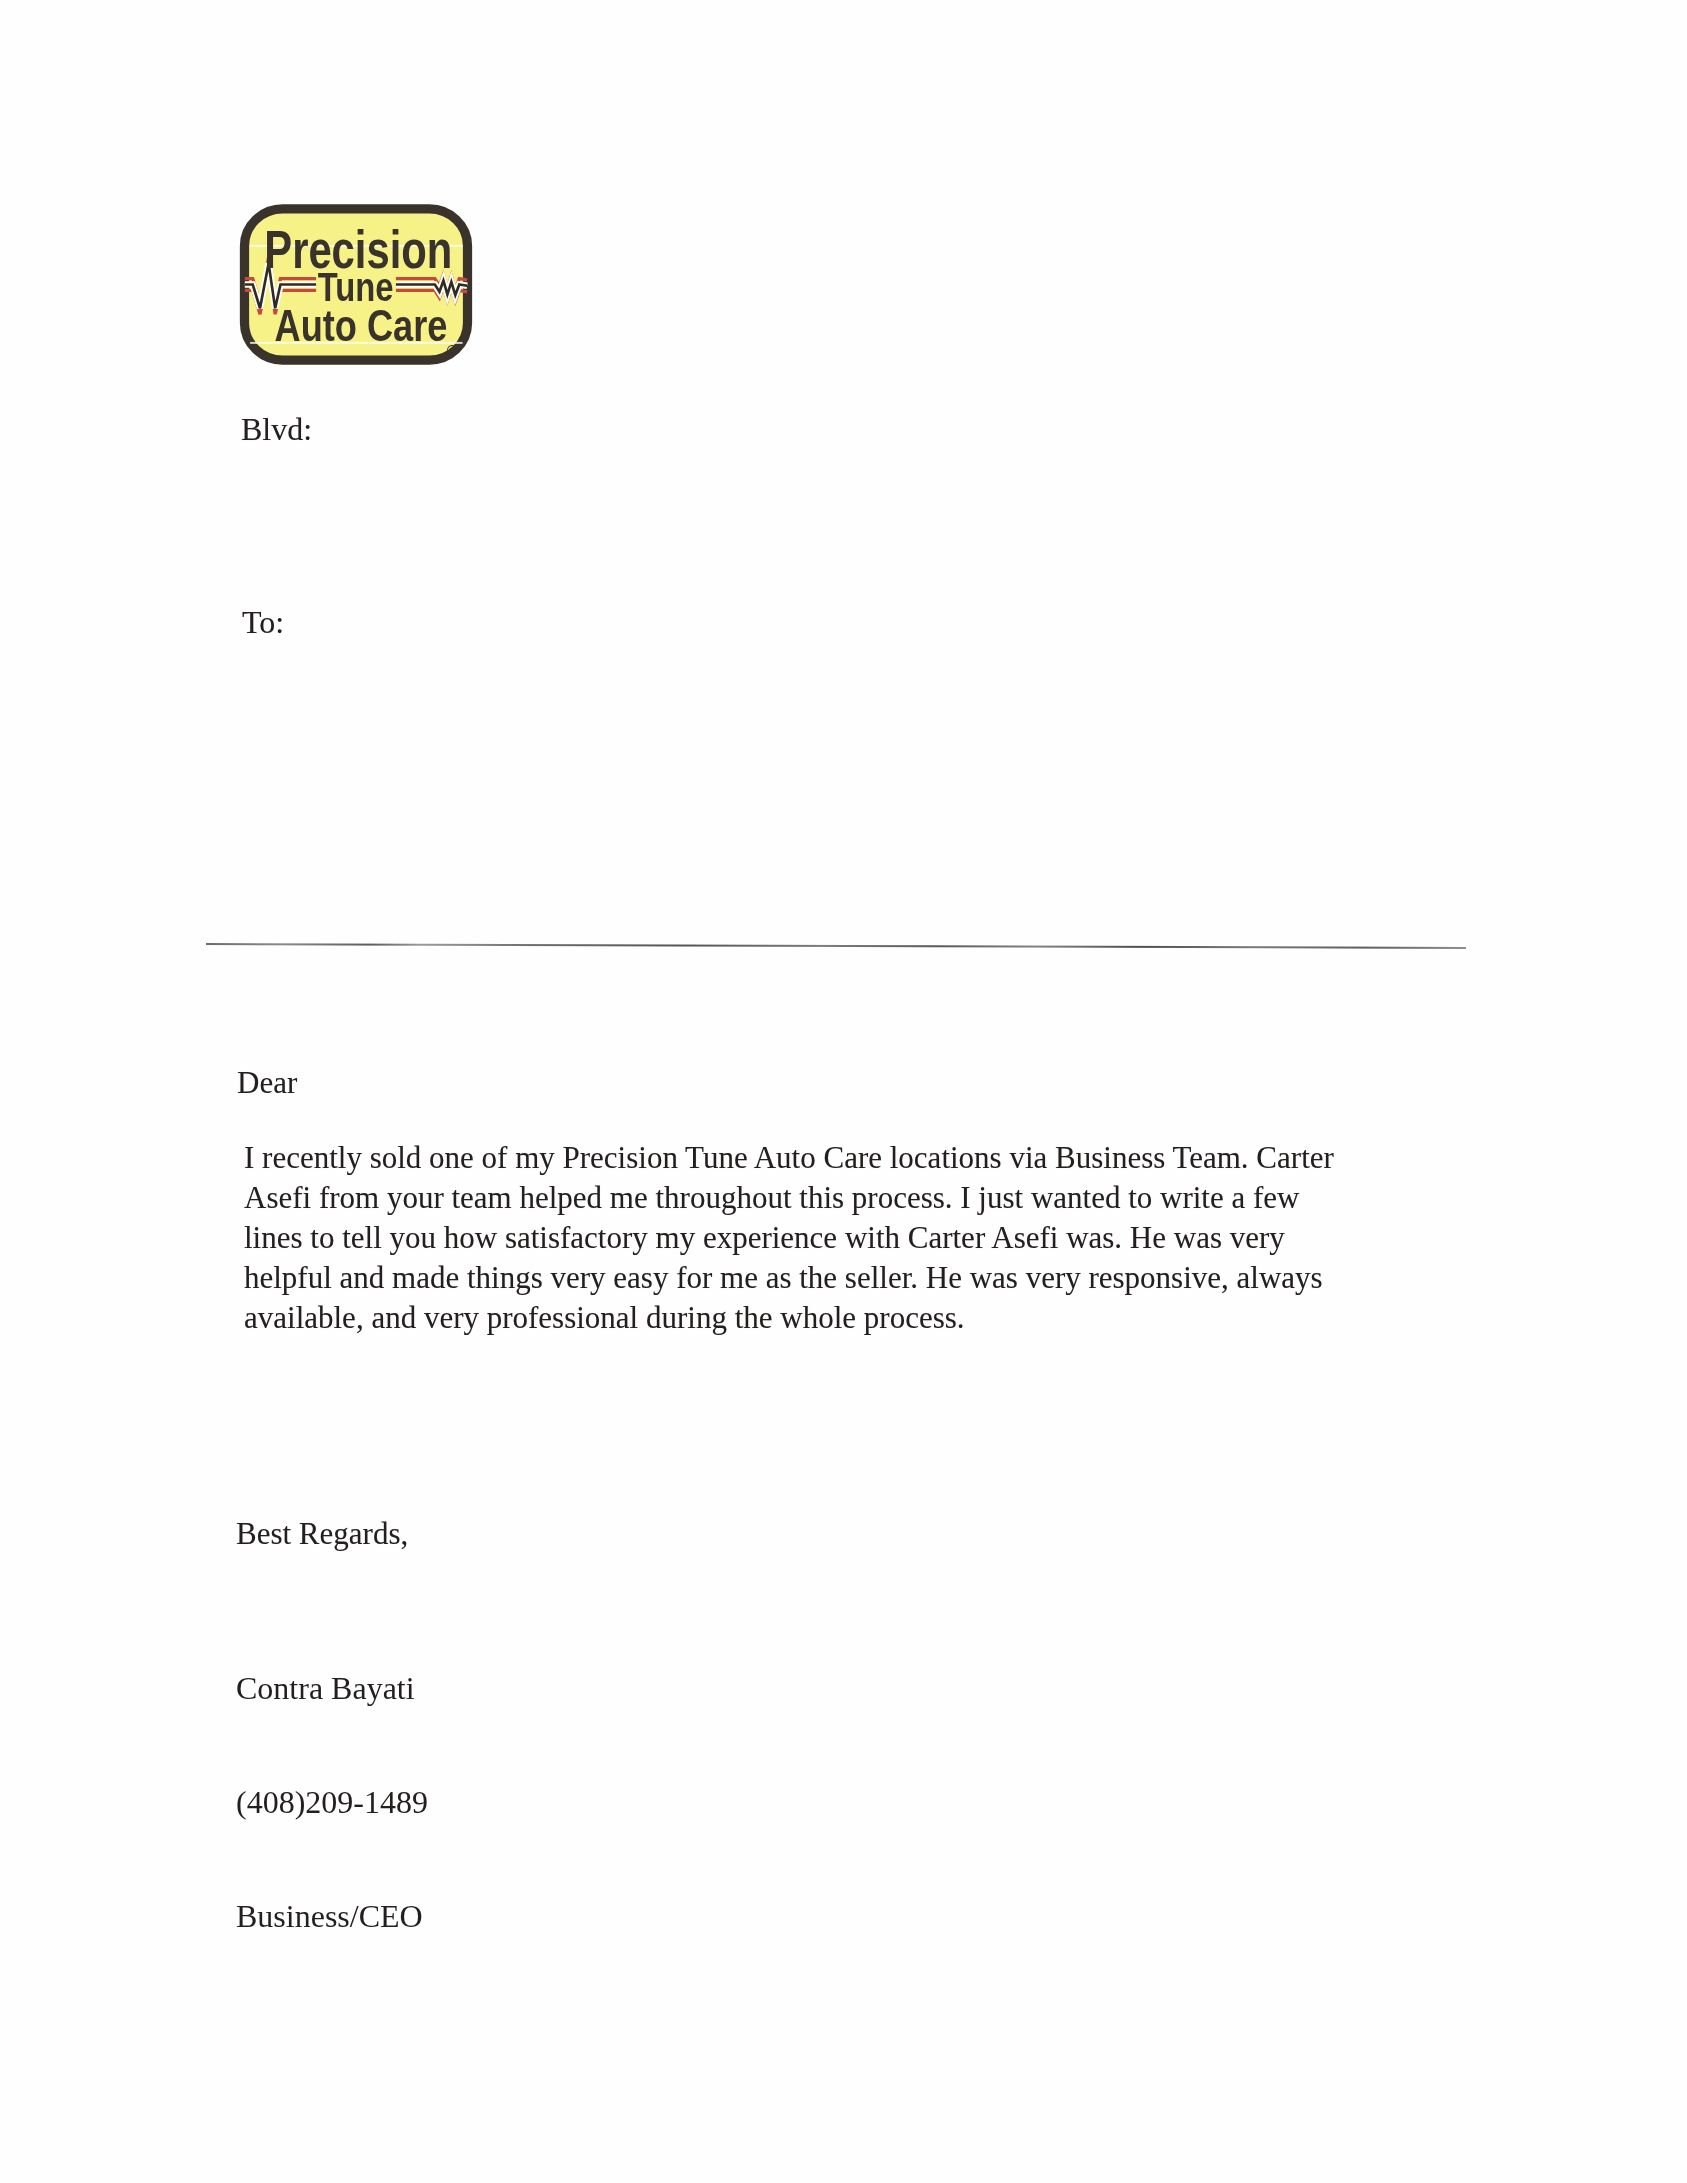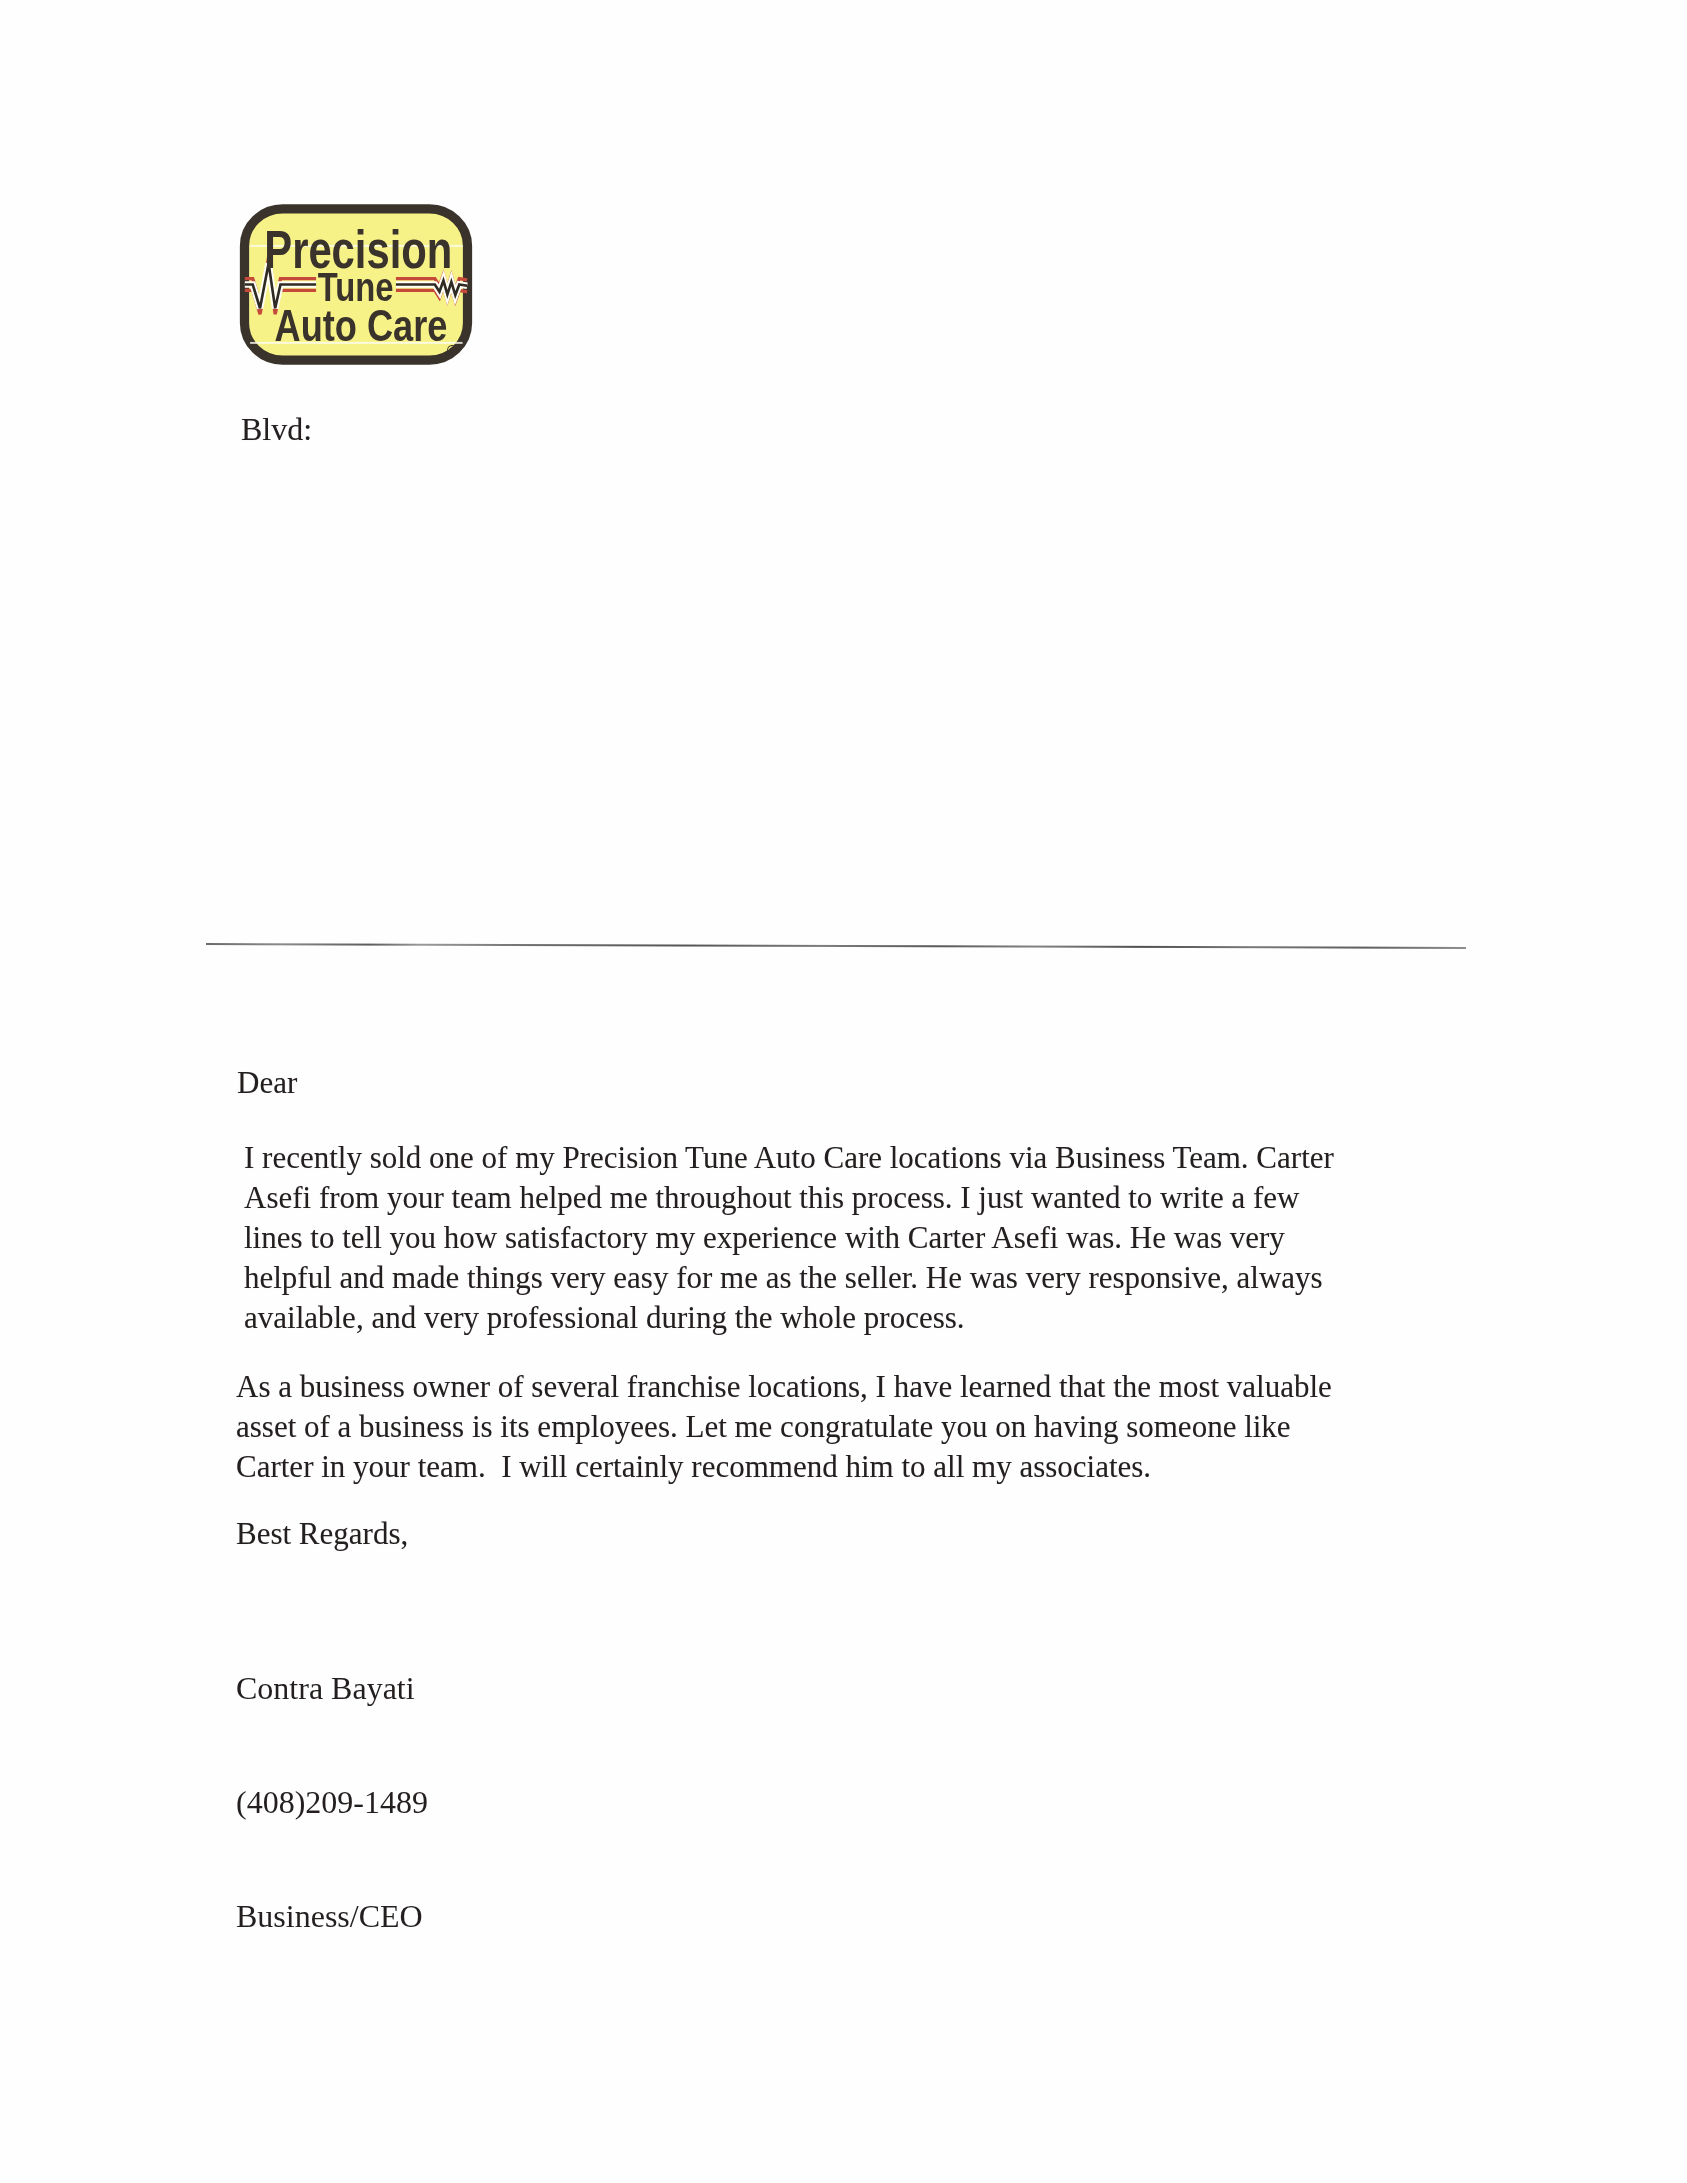--- a/index.html
+++ b/index.html
@@ -55,35 +55,33 @@
     <text x="176" y="147" font-size="63" text-anchor="middle" textLength="115" lengthAdjust="spacingAndGlyphs" fill="#3a332b">Tune</text>
     <text x="184" y="207" font-size="67" text-anchor="middle" textLength="262" lengthAdjust="spacingAndGlyphs" fill="#3a332b">Auto Care</text>
     <text x="314" y="231" font-size="22" fill="#3a332b">®</text>
   </svg>
 
   <div class="abs addr-row" style="left:241px;top:410px;">
     <div class="addr-label">Blvd:</div>
   </div>
 
   <div class="abs" style="left:242px;top:603px;">
+    <div class="addr-label">To:</div>
   </div>
 
   <div class="abs divider" style="left:206px;top:943px;"></div>
 
   <div class="abs bodytext" style="left:237px;top:1063px;">Dear</div>
 
   <div class="abs bodytext" style="left:244px;top:1138px;">I recently sold one of my Precision Tune Auto Care locations via Business Team. Carter
 Asefi from your team helped me throughout this process. I just wanted to write a few
 lines to tell you how satisfactory my experience with Carter Asefi was. He was very
 helpful and made things very easy for me as the seller. He was very responsive, always
 available, and very professional during the whole process.</div>
 
-  <div class="abs bodytext" style="left:236px;top:1367px;">As a business owner of several franchise locations, I have learned that the most valuable
-asset of a business is its employees. Let me congratulate you on having someone like
-Carter in your team.  I will certainly recommend him to all my associates.</div>
 
   <div class="abs bodytext" style="left:236px;top:1514px;">Best Regards,</div>
 
   <div class="abs sig" style="left:236px;top:1593px;">
     <div>Contra Bayati</div>
     <div>(408)209-1489</div>
     <div>Business/CEO</div>
   </div>
 
 </div>

